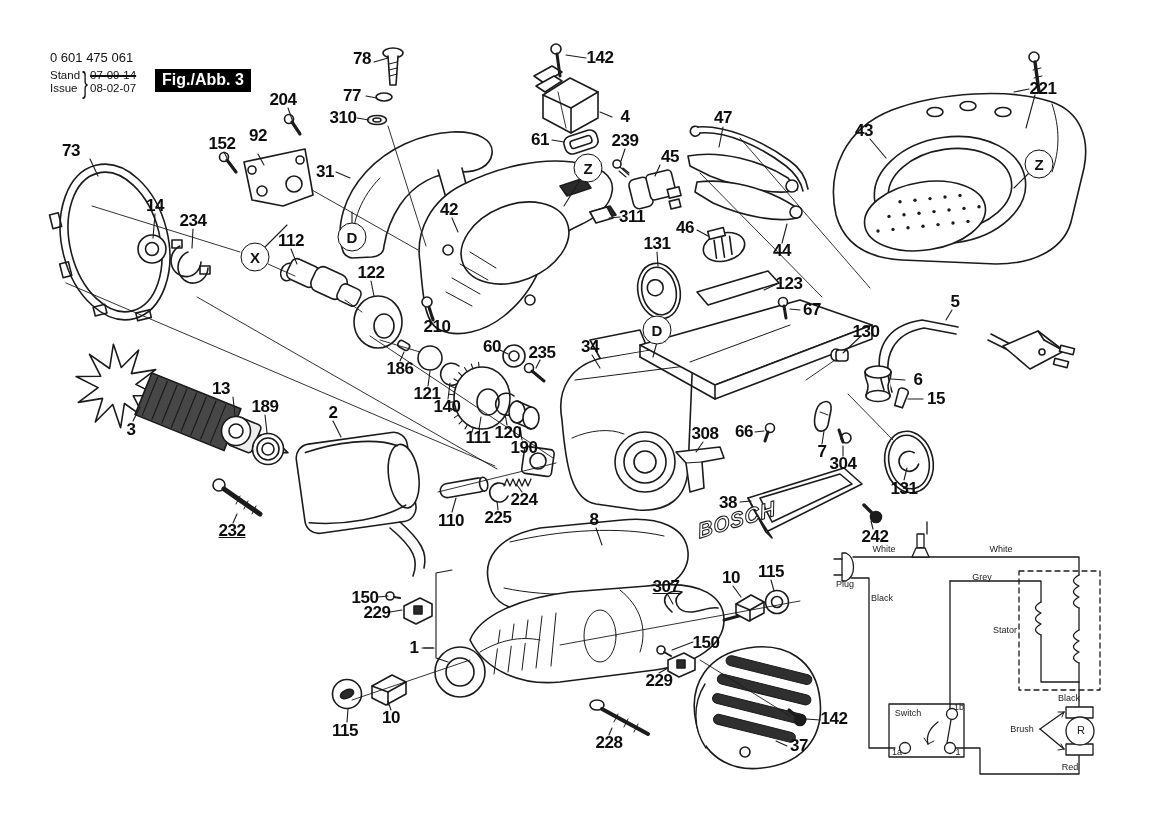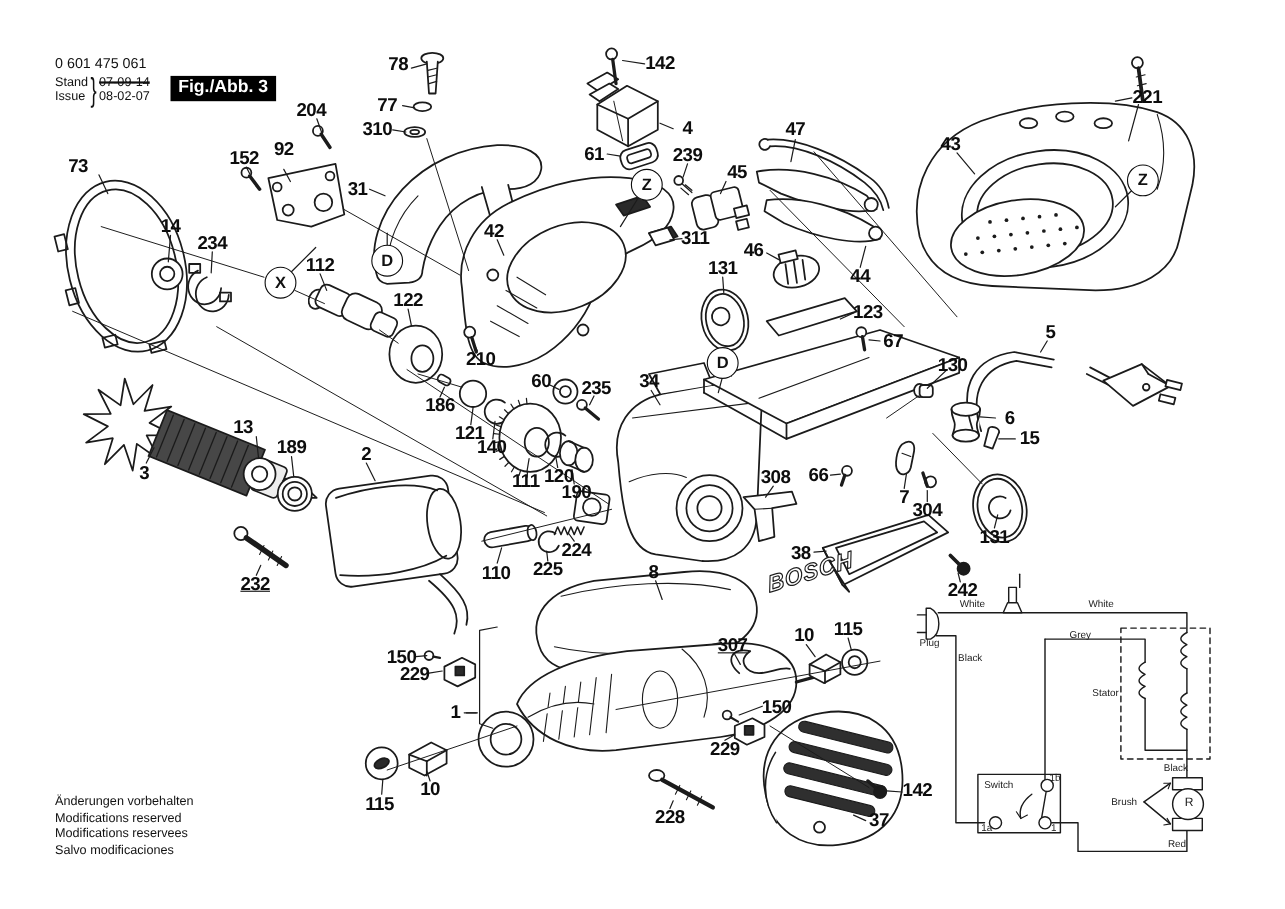--- a/index.html
+++ b/index.html
@@ -614,26 +614,20 @@
       </div>
       <div class="brace">}</div>
       <div class="vals">
         <div class="struck">07-09-14</div>
         <div>08-02-07</div>
       </div>
     </div>
   </div>
   <div id="figbox">Fig./Abb. 3</div>
 
-  <div id="footer">
-    <div>Änderungen vorbehalten</div>
-    <div>Modifications reserved</div>
-    <div>Modifications reservees</div>
-    <div>Salvo modificaciones</div>
-  </div>
 
   <div id="callout-layer">
       <div class="callout" style="left: 362px; top: 59px;">78</div>
       <div class="callout" style="left: 600px; top: 58px;">142</div>
       <div class="callout" style="left: 283px; top: 100px;">204</div>
       <div class="callout" style="left: 352px; top: 96px;">77</div>
       <div class="callout" style="left: 343px; top: 118px;">310</div>
       <div class="callout" style="left: 625px; top: 117px;">4</div>
       <div class="callout" style="left: 723px; top: 118px;">47</div>
       <div class="callout" style="left: 1043px; top: 89px;">221</div>

